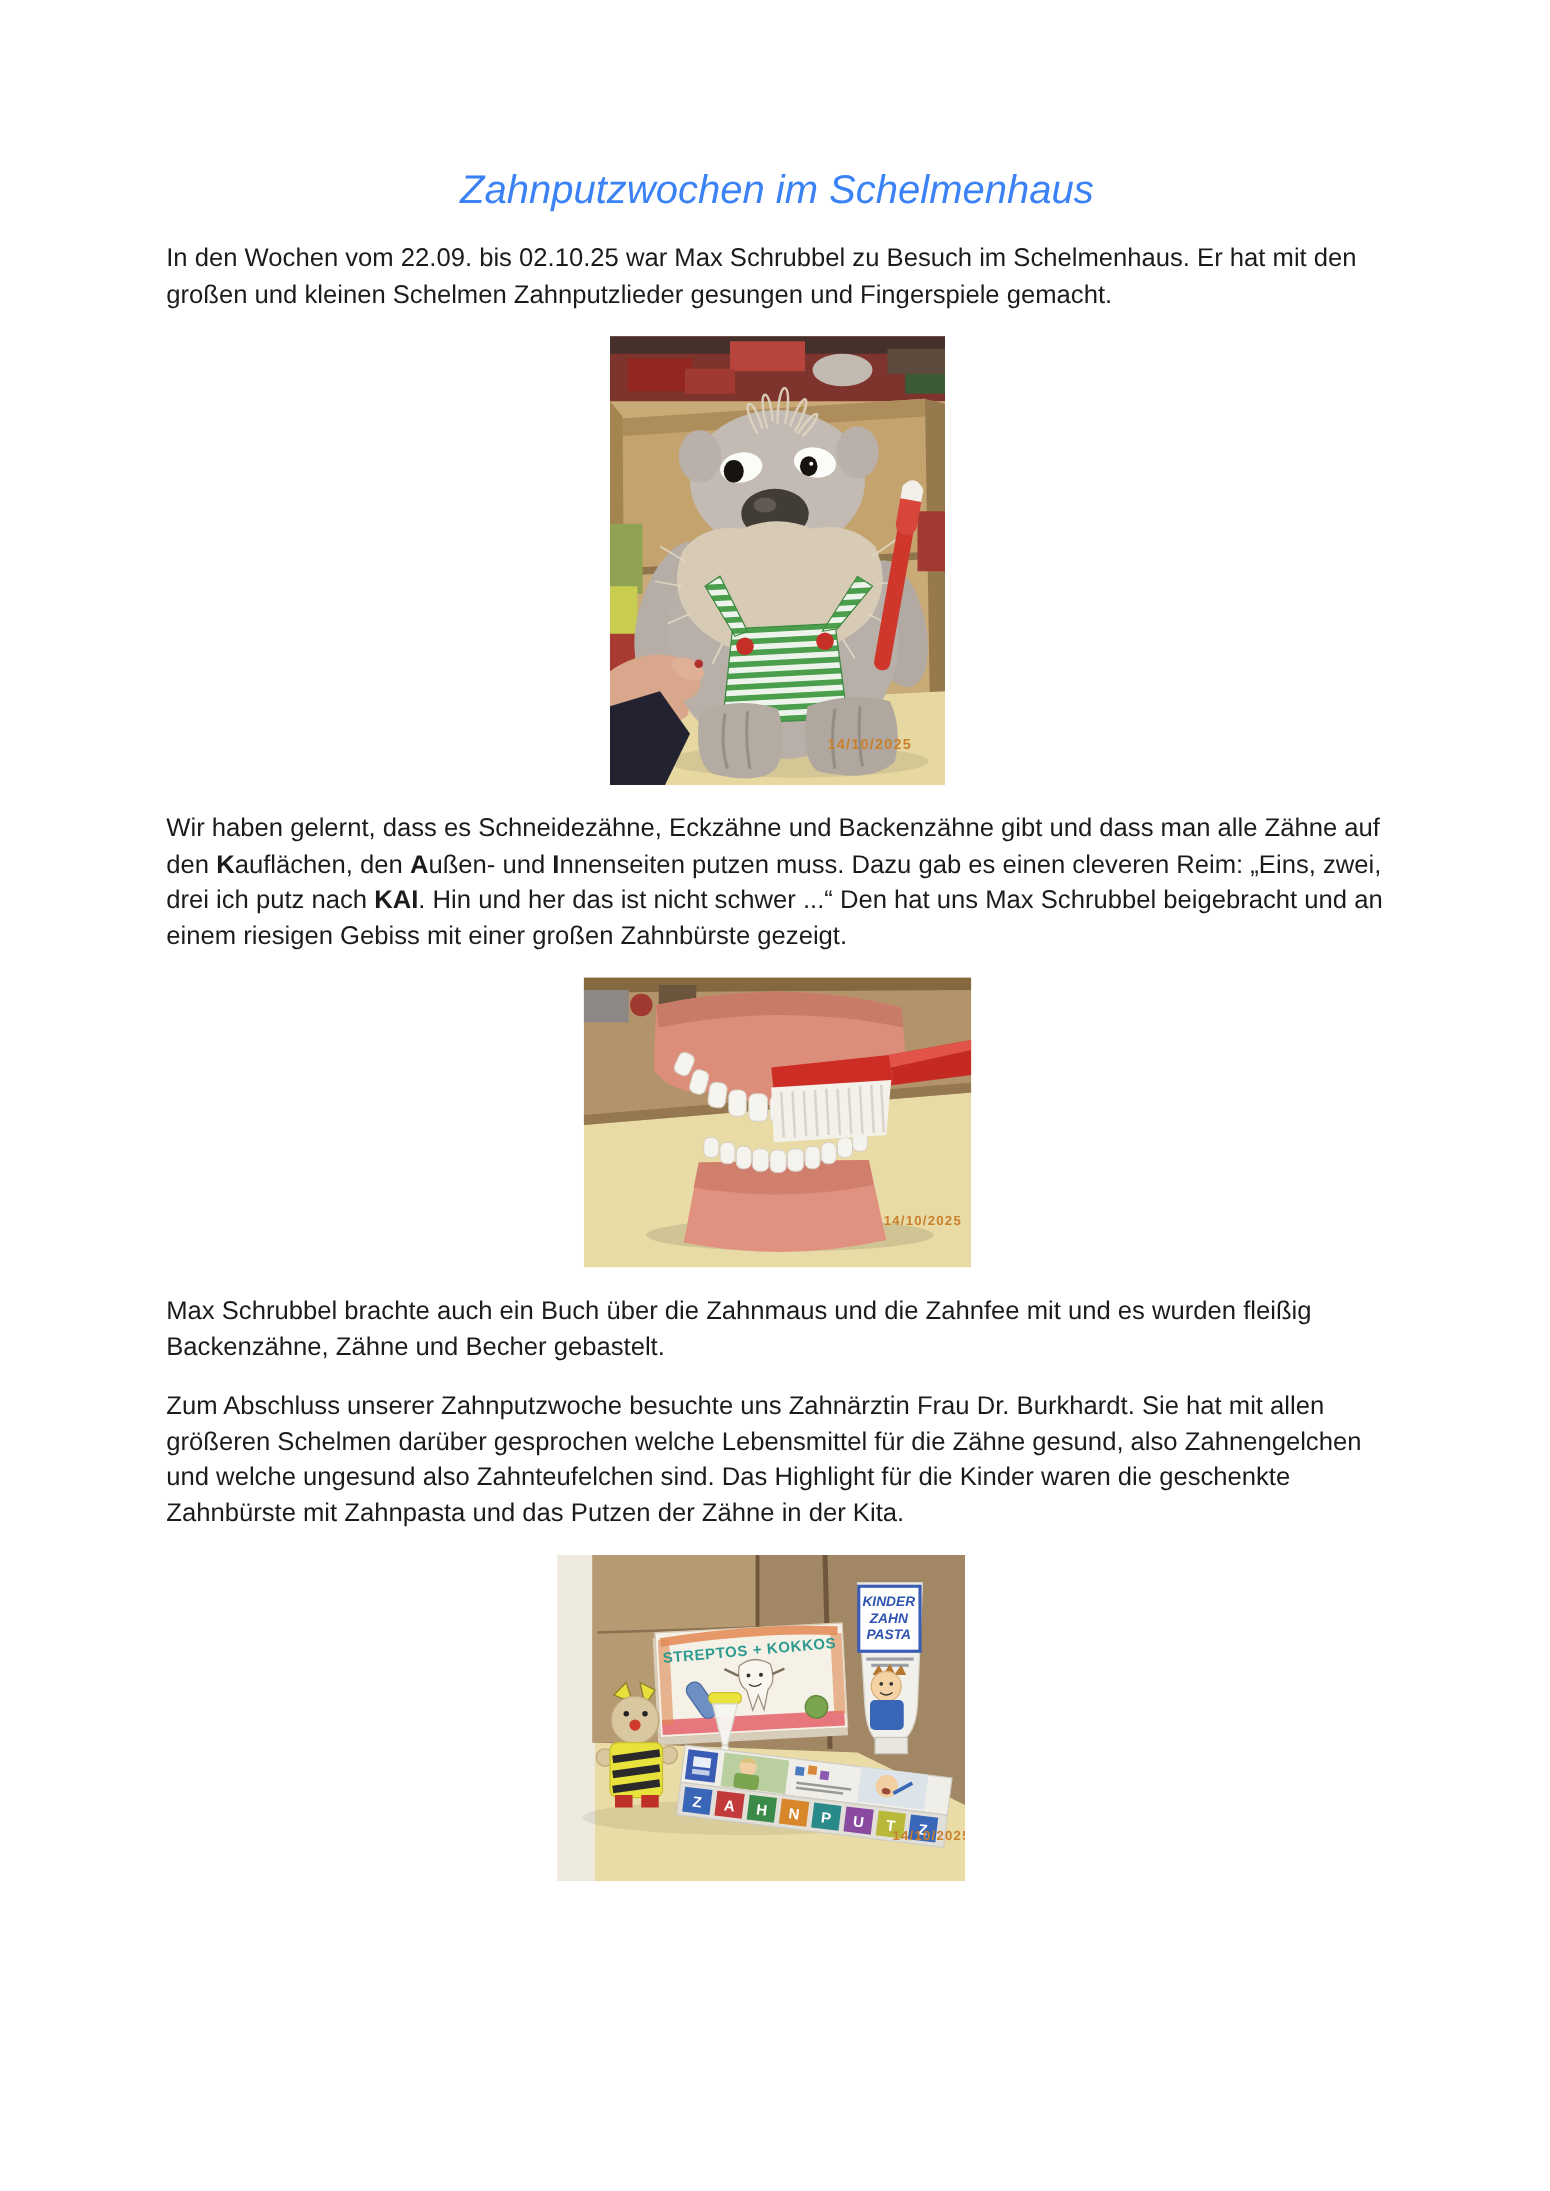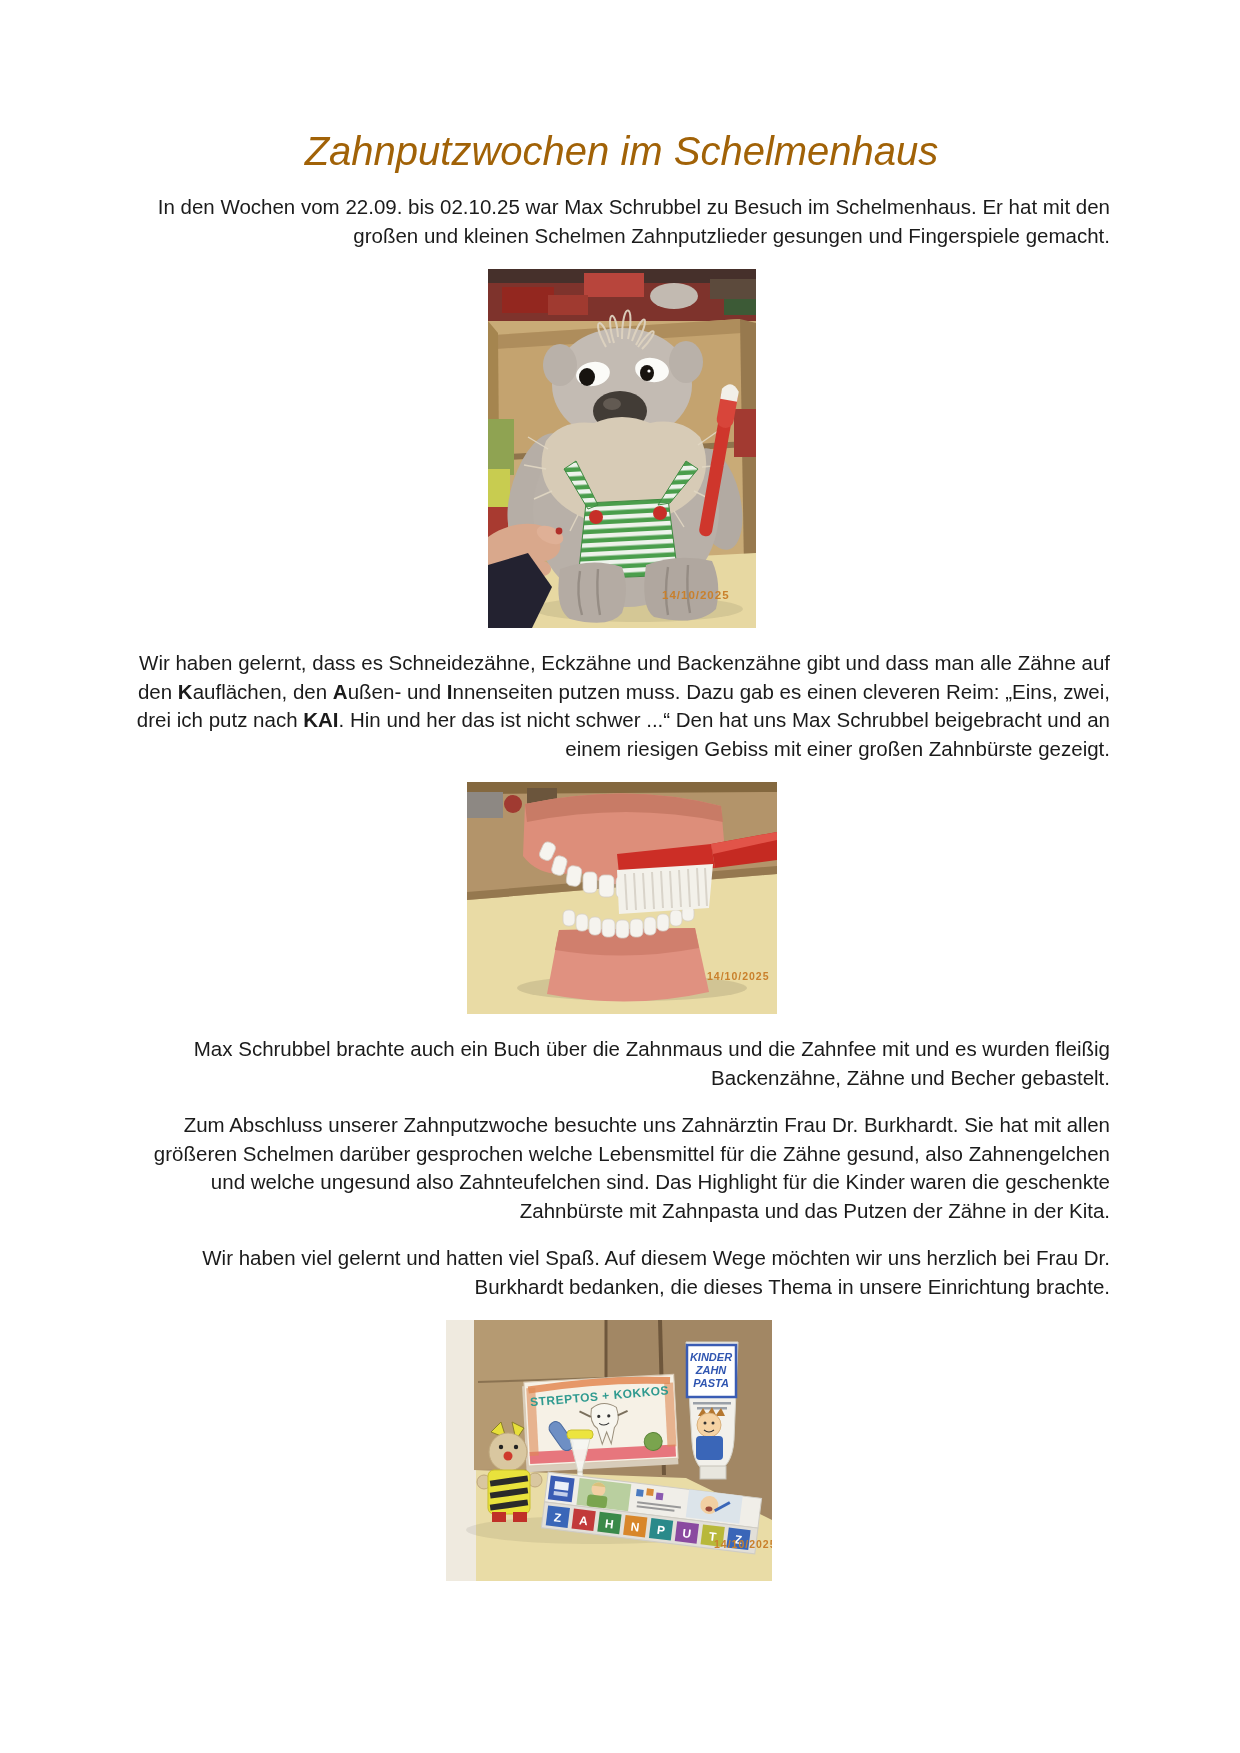--- a/index.html
+++ b/index.html
@@ -4,25 +4,25 @@
 <title>Dokument</title>
 <style>
   html,body{margin:0;padding:0}
   body{
     width:1240px;height:1753px;background:#ffffff;
     font-family:"Liberation Sans",sans-serif;color:#1b1b1b;
     overflow:hidden;
   }
   .doc{padding:131px 130px 0 133px;}
   .title{
-    font-size:40px;font-style:italic;font-weight:400;text-align:center;
-    margin:0 0 22px 0;color:#a16207;line-height:40px;
+    font-size:32px;font-style:italic;font-weight:400;text-align:center;
+    margin:0 0 22px 0;color:#3b82f6;line-height:40px;
     font-family:"Liberation Sans",sans-serif;
   }
-  p.body{font-size:20.5px;line-height:28.5px;margin:0 0 19px 0;text-align:right;}
+  p.body{font-size:20.5px;line-height:28.5px;margin:0 0 19px 0;text-align:left;}
   p.body b{font-weight:700}
   figure{display:block;position:relative;padding:0}
   .ph1{width:268px;height:359px;margin:19px auto 21px auto}
   .ph2{width:310px;height:232px;margin:2px auto 21px auto}
   .ph3{width:326px;height:261px;margin:6px auto 0 auto;transform:translateX(-13px)}
   figure svg{display:block}
   .ts{font-weight:bold;letter-spacing:1px}
 </style>
 </head>
 <body>
@@ -204,21 +204,20 @@
         </g>
       </g>
       <text class="ts" x="240" y="198" font-size="10.5" fill="#c9802c">14/10/2025</text>
     </svg>
   </figure>
 
   <p class="body">Max Schrubbel brachte auch ein Buch über die Zahnmaus und die Zahnfee mit und es wurden fleißig Backenzähne, Zähne und Becher gebastelt.</p>
 
   <p class="body">Zum Abschluss unserer Zahnputzwoche besuchte uns Zahnärztin Frau Dr. Burkhardt. Sie hat mit allen größeren Schelmen darüber gesprochen welche Lebensmittel für die Zähne gesund, also Zahnengelchen und welche ungesund also Zahnteufelchen sind. Das Highlight für die Kinder waren die geschenkte Zahnbürste mit Zahnpasta und das Putzen der Zähne in der Kita.</p>
 
-  <p class="body">Wir haben viel gelernt und hatten viel Spaß. Auf diesem Wege möchten wir uns herzlich bei Frau Dr. Burkhardt bedanken, die dieses Thema in unsere Einrichtung brachte.</p>
 
   <figure class="ph3">
     <svg viewBox="0 0 326 261" width="326" height="261">
       <rect width="326" height="261" fill="#e9dca6"></rect>
       <rect x="0" y="0" width="30" height="261" fill="#efeadf"></rect>
       <g>
         <polygon points="28,0 326,0 326,200 240,158 28,150" fill="#a28764"></polygon>
         <polygon points="28,0 160,0 160,148 28,150" fill="#b59a72"></polygon>
         <line x1="160" y1="0" x2="160" y2="148" stroke="#6e573c" stroke-width="3"></line>
         <line x1="214" y1="0" x2="218" y2="155" stroke="#6e573c" stroke-width="4"></line>

